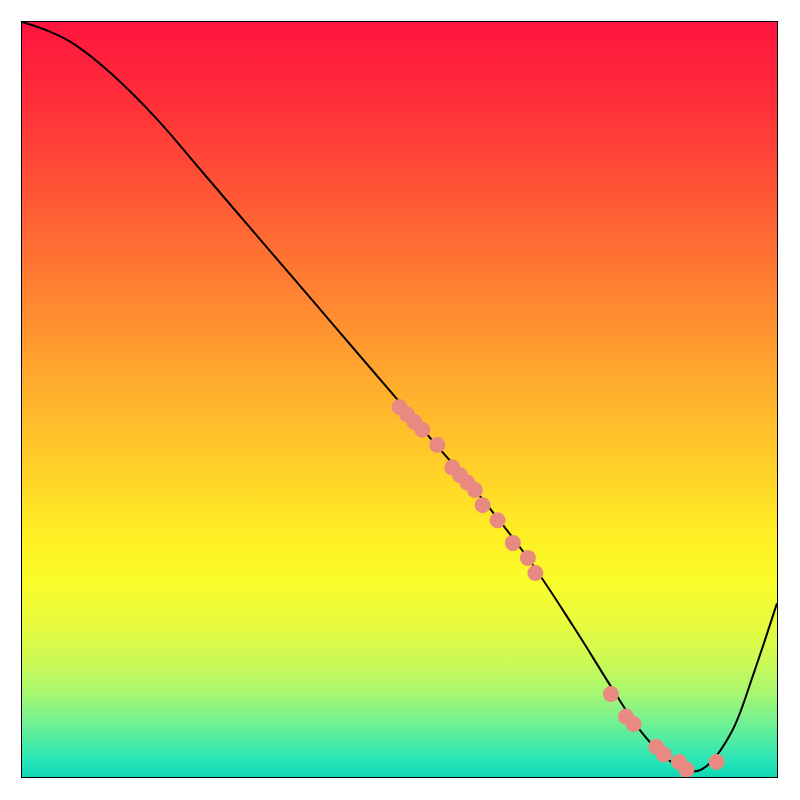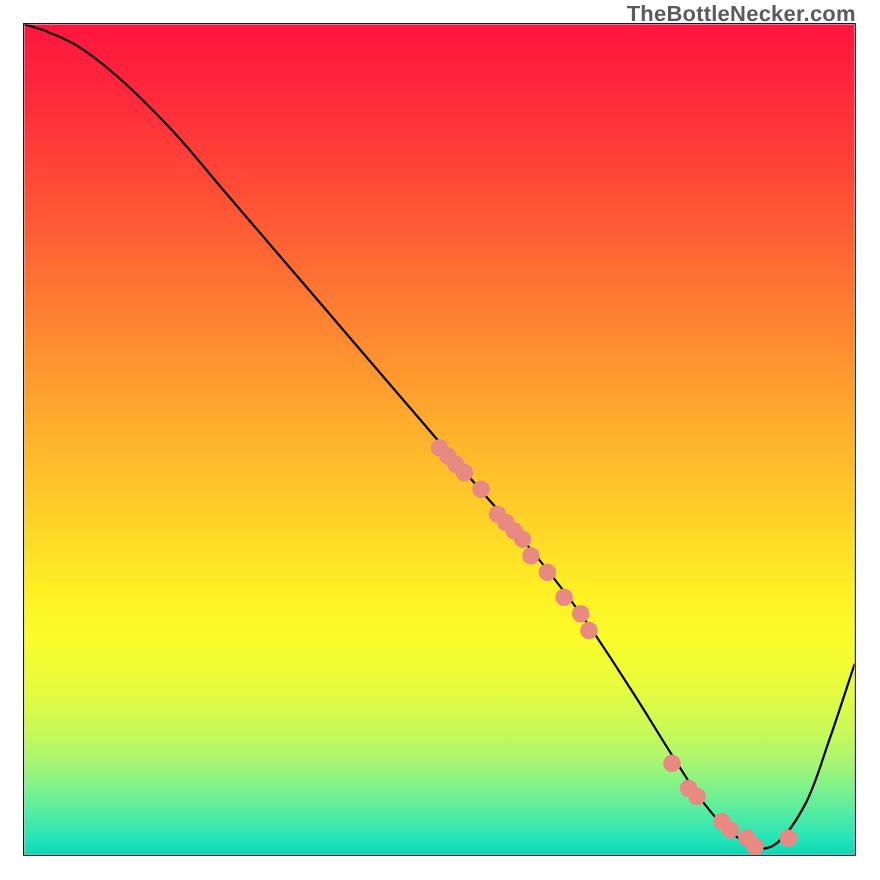--- a/index.html
+++ b/index.html
@@ -45,21 +45,20 @@
     font-weight: 600;
     color: #5a5a5a;
     letter-spacing: 0.2px;
     user-select: none;
   }
 </style>
 </head>
 <body>
 
 <div class="chart-root">
-  <div class="watermark">TheBottleNecker.com</div>
 
   <div class="plot-area">
     <svg class="gradient-bg" viewBox="0 0 755 755" preserveAspectRatio="none">
       <defs>
         <linearGradient id="bg-grad" x1="0" y1="0" x2="0" y2="1">
             <stop offset="0.00%" stop-color="#ff153e"></stop>
             <stop offset="10.00%" stop-color="#ff2d3a"></stop>
             <stop offset="20.00%" stop-color="#ff4d36"></stop>
             <stop offset="30.00%" stop-color="#ff6f33"></stop>
             <stop offset="40.00%" stop-color="#ff9130"></stop>

